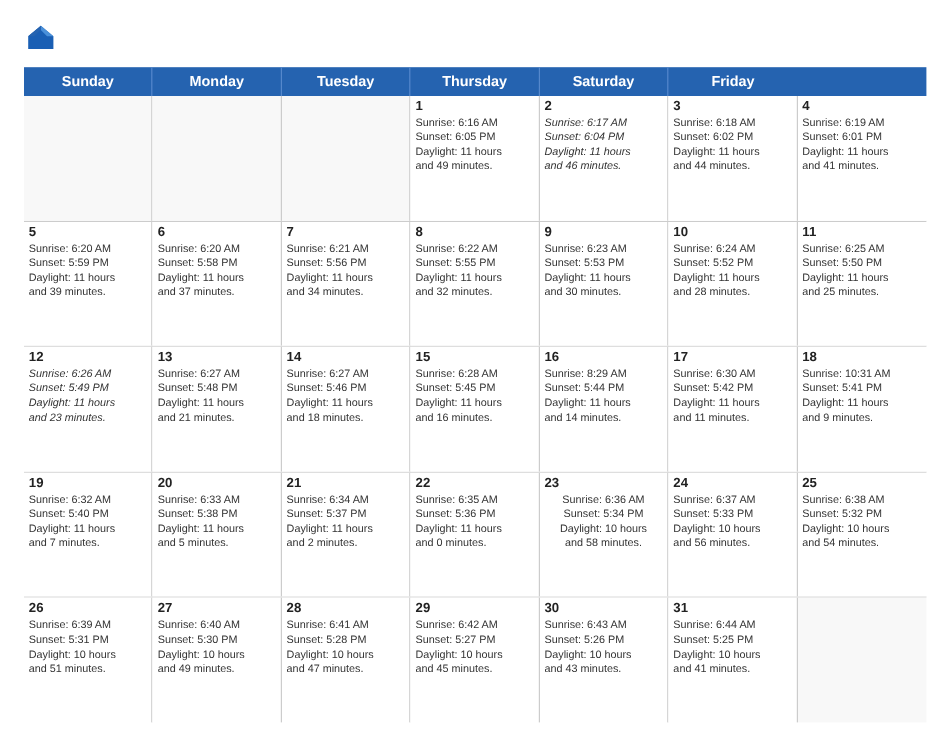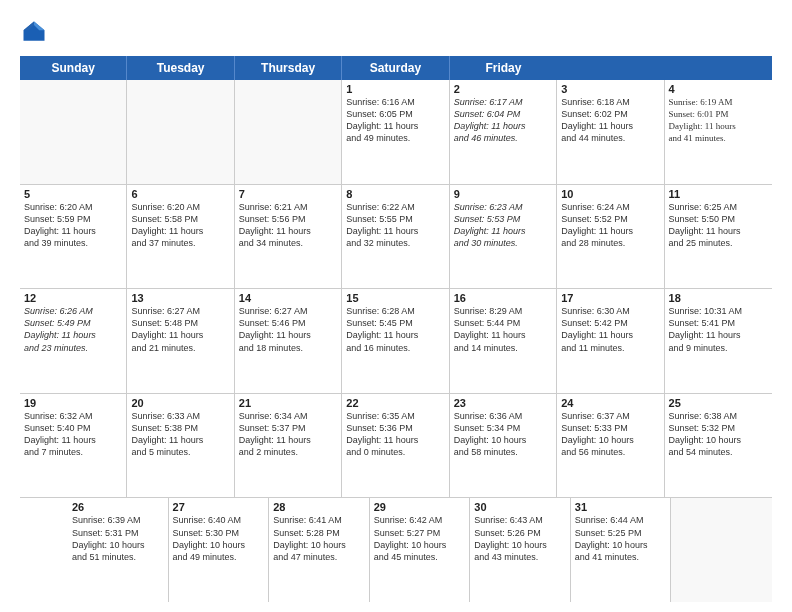--- a/index.html
+++ b/index.html
@@ -77,21 +77,21 @@
       flex: 1;
       display: flex;
       flex-direction: column;
     }
     .cal-row {
       display: grid;
       grid-template-columns: repeat(7, 1fr);
       flex: 1;
       border-bottom: 1px solid #ccc;
     }
-    .cal-row:last-child { border-bottom: none; margin-left: 48px; }
+    .cal-row:last-child { border-bottom: none; }
     .cal-cell {
       border-right: 1px solid #ccc;
       padding: 3px 4px;
       font-size: 9.2px;
       color: #333;
       vertical-align: top;
       min-height: 0;
       overflow: hidden;
       background: #fff;
     }
@@ -128,20 +128,21 @@
     </div>
     <div class="title-block">
       <h1></h1>
       <div class="subtitle"></div>
     </div>
   </div>
 
   <div class="calendar">
     <div class="cal-header">
     <div class="cal-header-cell">Sunday</div>
+        <div class="cal-header-cell">Monday</div>
         <div class="cal-header-cell">Tuesday</div>
         <div class="cal-header-cell">Thursday</div>
         <div class="cal-header-cell">Saturday</div>
         <div class="cal-header-cell">Friday</div>
       </div>
     <div class="cal-body">
     <div class="cal-row">
           <div class="cal-cell empty"></div>
           <div class="cal-cell empty"></div>
           <div class="cal-cell empty"></div>
@@ -161,21 +162,21 @@
           </div>
           <div class="cal-cell">
             <span class="day-num">3</span>
             <div class="info" style="white-space: pre-line;">Sunrise: 6:18 AM
 Sunset: 6:02 PM
 Daylight: 11 hours
 and 44 minutes.</div>
           </div>
           <div class="cal-cell">
             <span class="day-num">4</span>
-            <div class="info" style="white-space: pre-line; font-family: Liberation Serif, serif;">Sunrise: 6:19 AM
+            <div class="info" style="white-space: pre-line;">Sunrise: 6:19 AM
 Sunset: 6:01 PM
 Daylight: 11 hours
 and 41 minutes.</div>
           </div>
         </div>
         <div class="cal-row">
           <div class="cal-cell">
             <span class="day-num">5</span>
             <div class="info" style="white-space: pre-line;">Sunrise: 6:20 AM
 Sunset: 5:59 PM
@@ -198,21 +199,21 @@
           </div>
           <div class="cal-cell">
             <span class="day-num">8</span>
             <div class="info" style="white-space: pre-line;">Sunrise: 6:22 AM
 Sunset: 5:55 PM
 Daylight: 11 hours
 and 32 minutes.</div>
           </div>
           <div class="cal-cell">
             <span class="day-num">9</span>
-            <div class="info" style="white-space: pre-line; font-style: italic;">Sunrise: 6:23 AM
+            <div class="info" style="white-space: pre-line;">Sunrise: 6:23 AM
 Sunset: 5:53 PM
 Daylight: 11 hours
 and 30 minutes.</div>
           </div>
           <div class="cal-cell">
             <span class="day-num">10</span>
             <div class="info" style="white-space: pre-line;">Sunrise: 6:24 AM
 Sunset: 5:52 PM
 Daylight: 11 hours
 and 28 minutes.</div>
@@ -300,21 +301,21 @@
           </div>
           <div class="cal-cell">
             <span class="day-num">22</span>
             <div class="info" style="white-space: pre-line;">Sunrise: 6:35 AM
 Sunset: 5:36 PM
 Daylight: 11 hours
 and 0 minutes.</div>
           </div>
           <div class="cal-cell">
             <span class="day-num">23</span>
-            <div class="info" style="white-space: pre-line;">Sunrise: 6:36 AM
+            <div class="info" style="white-space: pre-line; text-align: center;">Sunrise: 6:36 AM
 Sunset: 5:34 PM
 Daylight: 10 hours
 and 58 minutes.</div>
           </div>
           <div class="cal-cell">
             <span class="day-num">24</span>
             <div class="info" style="white-space: pre-line;">Sunrise: 6:37 AM
 Sunset: 5:33 PM
 Daylight: 10 hours
 and 56 minutes.</div>

